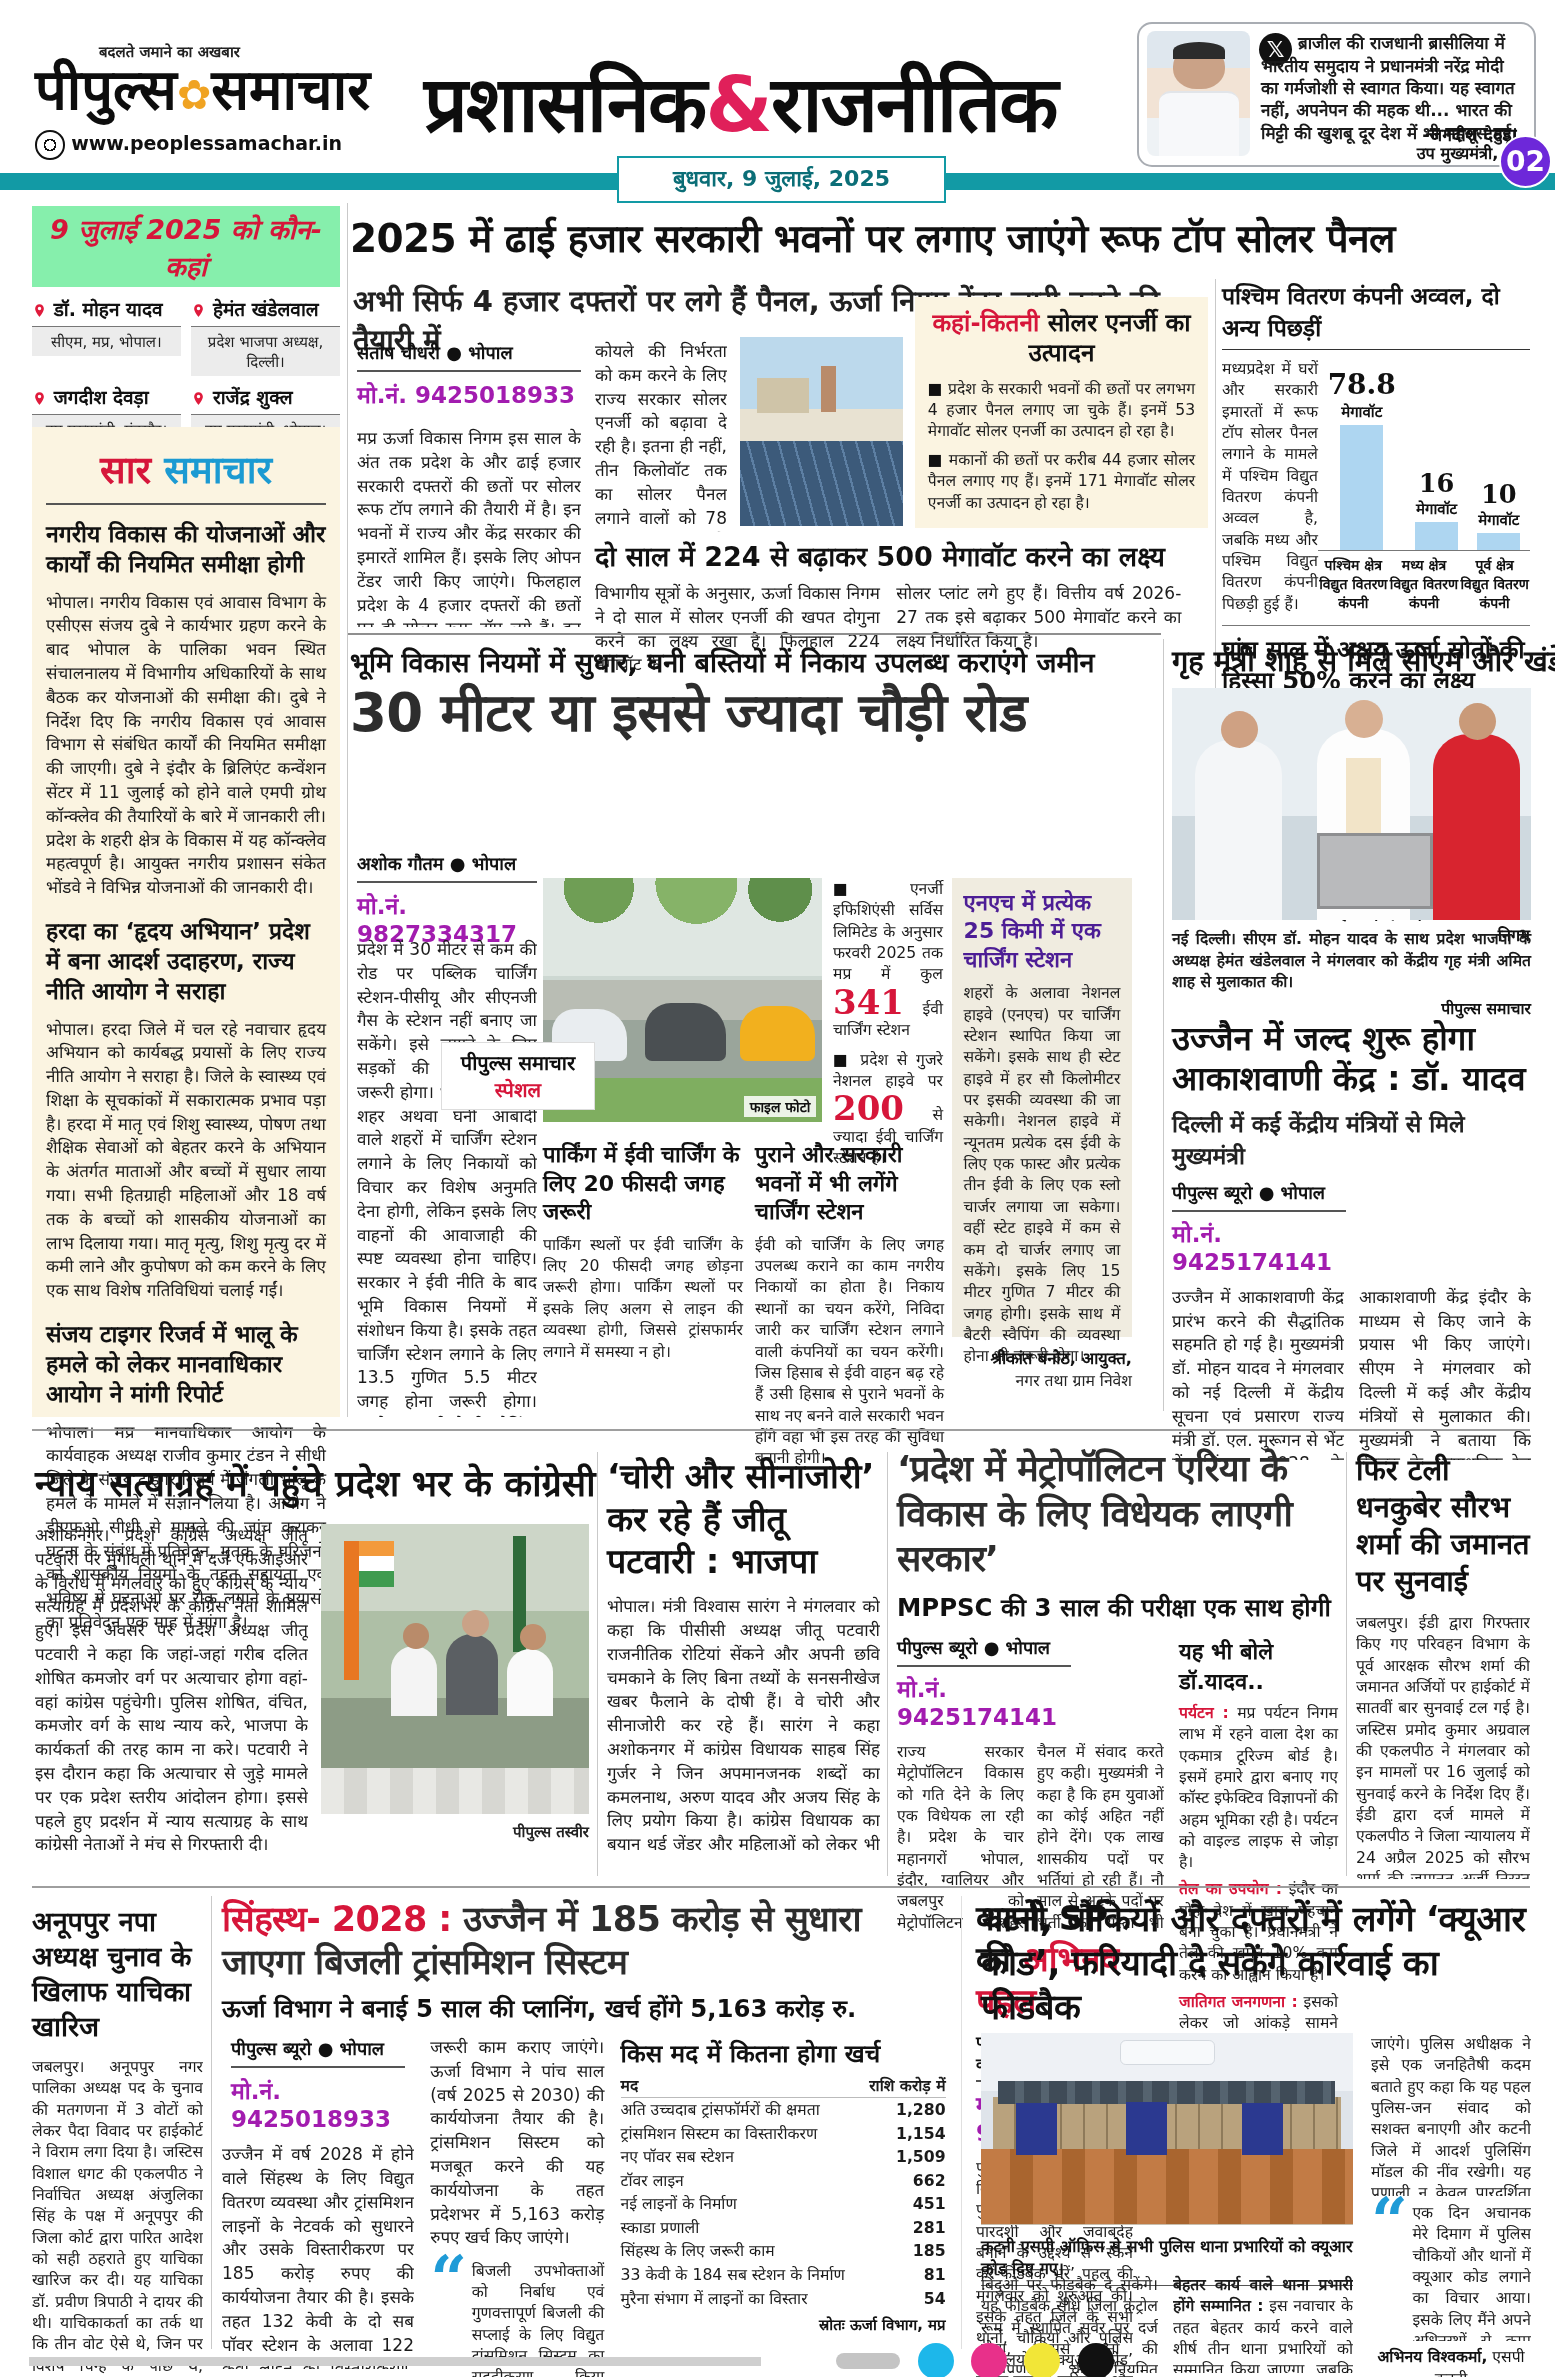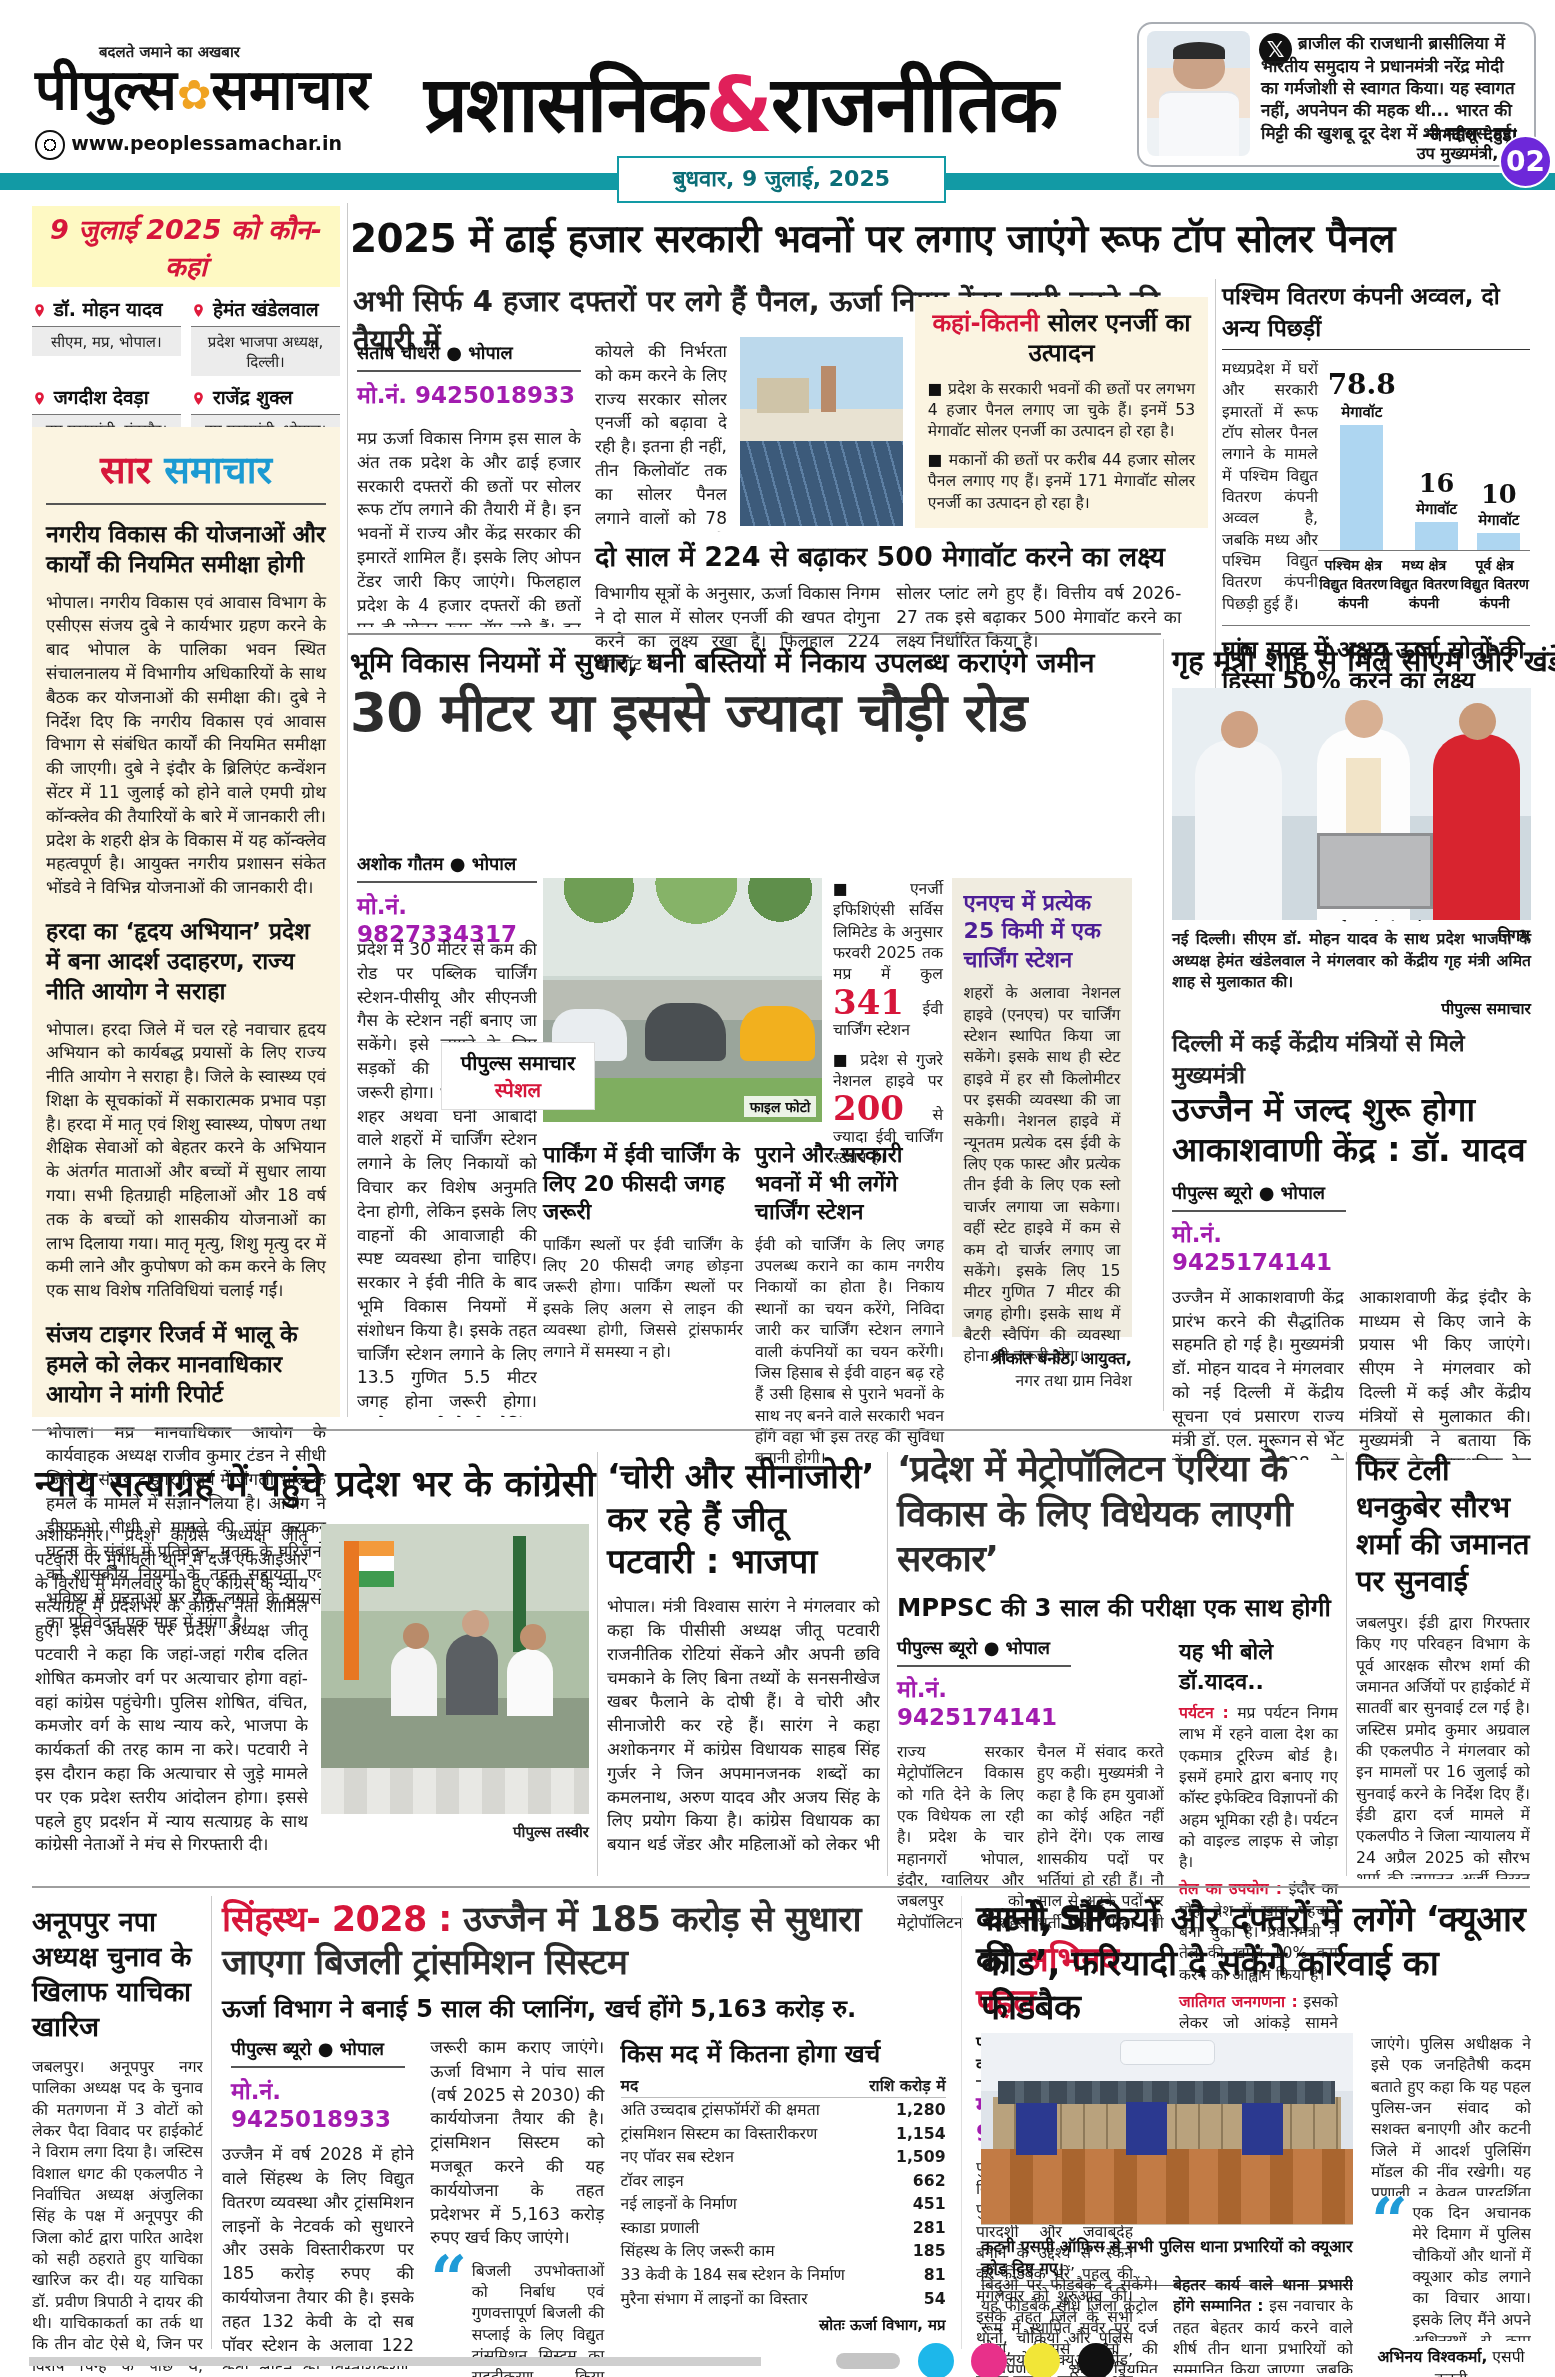--- a/index.html
+++ b/index.html
@@ -57,21 +57,21 @@
     <div class="abs" style="left:192px;top:98px;width:192px;text-align:right;font-size:17.4px;font-weight:bold;color:#111;">-जगदीश देवड़ा,</div>
     <div class="abs" style="left:192px;top:118px;width:192px;text-align:right;font-size:16.3px;font-weight:bold;color:#111;">उप मुख्यमंत्री, मप्र</div>
   </div>
 
   <div class="abs" style="left:1499px;top:135px;width:49px;height:49px;border-radius:50%;background:#6d28d9;border:2.9px solid #fff;color:#fff;text-align:center;font-size:28px;font-weight:bold;line-height:49px;z-index:6;">02</div>
 
   <div class="abs" style="left:0;top:173px;width:1555px;height:17.4px;background:#129aa5;"></div>
   <div class="abs" style="left:617px;top:156px;width:325px;height:43px;background:#fff;border:2.3px solid #129aa5;text-align:center;font-size:22px;font-weight:bold;color:#0b6e77;line-height:41px;z-index:5;">बुधवार, 9 जुलाई, 2025</div>
 
   <div class="abs" style="left:32px;top:206px;width:308px;">
-    <div style="background:#fef9c3;text-align:center;padding:3.5px 0;font-size:27px;font-weight:bold;color:#d6163a;font-style:italic;">9 जुलाई 2025 को कौन-कहां</div>
+    <div style="background:#86efac;text-align:center;padding:3.5px 0;font-size:27px;font-weight:bold;color:#d6163a;font-style:italic;">9 जुलाई 2025 को कौन-कहां</div>
     <div style="display:grid;grid-template-columns:1fr 1fr;column-gap:10.5px;row-gap:8.1px;margin-top:9.3px;">
 
       <div>
           <div style="font-size:19px;font-weight:bold;color:#111;border-bottom:1.7px solid #777;padding-bottom:3.5px;"><svg class="pin" viewBox="0 0 24 24">
               <path d="M12 2C8 2 5 5 5 9c0 5 7 13 7 13s7-8 7-13c0-4-3-7-7-7zm0 9.5A2.5 2.5 0 1 1 12 6a2.5 2.5 0 0 1 0 5.5z" fill="#e01b3c"></path>
             </svg> <span>डॉ. मोहन यादव</span></div>
           <div style="background:#ececec;text-align:center;font-size:15px;padding:4.6px 1.2px;color:#222;">सीएम, मप्र, भोपाल।</div>
         </div>
       <div>
           <div style="font-size:19px;font-weight:bold;color:#111;border-bottom:1.7px solid #777;padding-bottom:3.5px;"><svg class="pin" viewBox="0 0 24 24">
@@ -260,22 +260,22 @@
       <div class="abs" style="left:174px;top:70px;width:35px;height:105px;background:#f2e4c8;"></div>
       <div class="abs" style="left:261px;top:46px;width:87px;height:186px;border-radius:35px 35px 0 0;background:#d8242f;"></div>
       <div class="abs" style="left:287px;top:15px;width:37px;height:37px;border-radius:50%;background:#c99a79;"></div>
       <div class="abs" style="left:145px;top:145px;width:110px;height:70px;background:#b9babc;border:3.5px solid #8e8f91;"></div>
     </div>
     <div class="bts" style="margin-top:8.1px;font-weight:bold;">नई दिल्ली। सीएम डॉ. मोहन यादव के साथ प्रदेश भाजपा के अध्यक्ष हेमंत खंडेलवाल ने मंगलवार को केंद्रीय गृह मंत्री अमित शाह से मुलाकात की।</div>
     <div style="text-align:right;font-size:15.7px;font-weight:bold;color:#111;margin-top:4.6px;">पीपुल्स समाचार</div>
   </div>
 
   <div class="abs" style="left:1172px;top:1019px;width:359px;">
+    <div style="font-size:33px;font-weight:bold;color:#111;line-height:1.22;">उज्जैन में जल्द शुरू होगा आकाशवाणी केंद्र : डॉ. यादव</div>
     <div style="font-size:23px;font-weight:bold;color:#222;margin-top:7px;">दिल्ली में कई केंद्रीय मंत्रियों से मिले मुख्यमंत्री</div>
-    <div style="font-size:33px;font-weight:bold;color:#111;line-height:1.22;">उज्जैन में जल्द शुरू होगा आकाशवाणी केंद्र : डॉ. यादव</div>
     <div style="width:174px;margin-top:9.3px;">
       <div class="byl">पीपुल्स ब्यूरो ● भोपाल</div>
       <div class="phone">मो.नं. 9425174141</div>
     </div>
     <div style="display:flex;gap:15px;margin-top:10.5px;">
       <div class="bt" style="width:172px;height:174px;overflow:hidden;">उज्जैन में आकाशवाणी केंद्र प्रारंभ करने की सैद्धांतिक सहमति हो गई है। मुख्यमंत्री डॉ. मोहन यादव ने मंगलवार को नई दिल्ली में केंद्रीय सूचना एवं प्रसारण राज्य मंत्री डॉ. एल. मुरूगन से भेंट में सिंहस्थ 2028 के दृष्टिगत उज्जैन में आकाशवाणी केंद्र प्रारंभ करवाने का अनुरोध किया। आकाशवाणी स्टूडियो का निर्माण होने तक उज्जैन केंद्र के प्रसारण की व्यवस्था</div>
       <div class="bt" style="width:172px;height:174px;overflow:hidden;">आकाशवाणी केंद्र इंदौर के माध्यम से किए जाने के प्रयास भी किए जाएंगे। सीएम ने मंगलवार को दिल्ली में कई और केंद्रीय मंत्रियों से मुलाकात की। मुख्यमंत्री ने बताया कि बेंगलुरु के अत्याधुनिक रेल कोच विनिर्माण संयंत्र का शिलान्यास रायसेन जिले में शीघ्र किया जाएगा। इसके लिए लगभग 1,800 करोड़ रुपए का निवेश किया जा रहा है। केंद्रीय रक्षा मंत्री राजनाथ सिंह से इस संयंत्र के शिलान्यास का अनुरोध किया गया है। सीएम ने नवकरणीय ऊर्जा मंत्री प्रल्हाद जोशी से भी मुलाकात की।</div>
     </div>
   </div>
 

